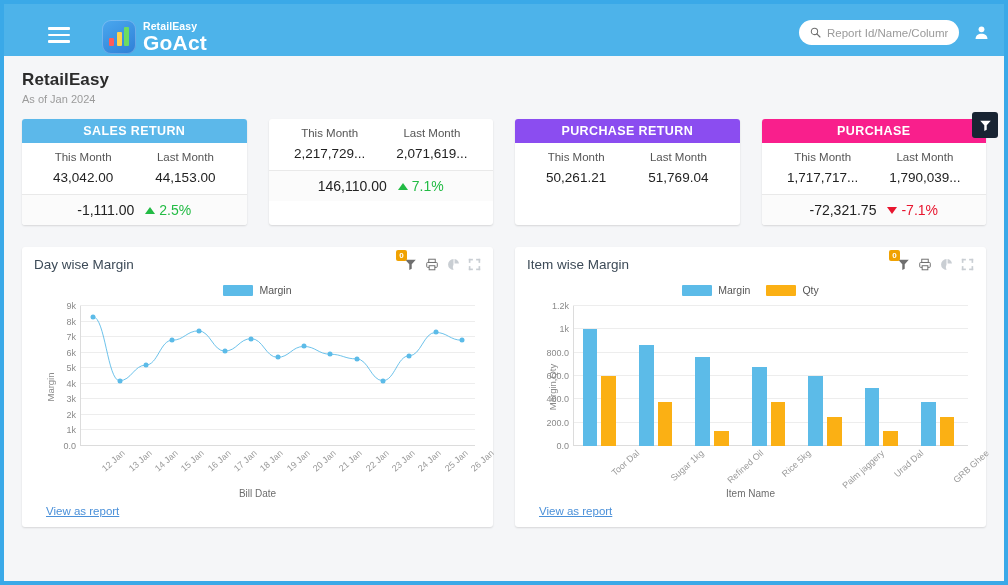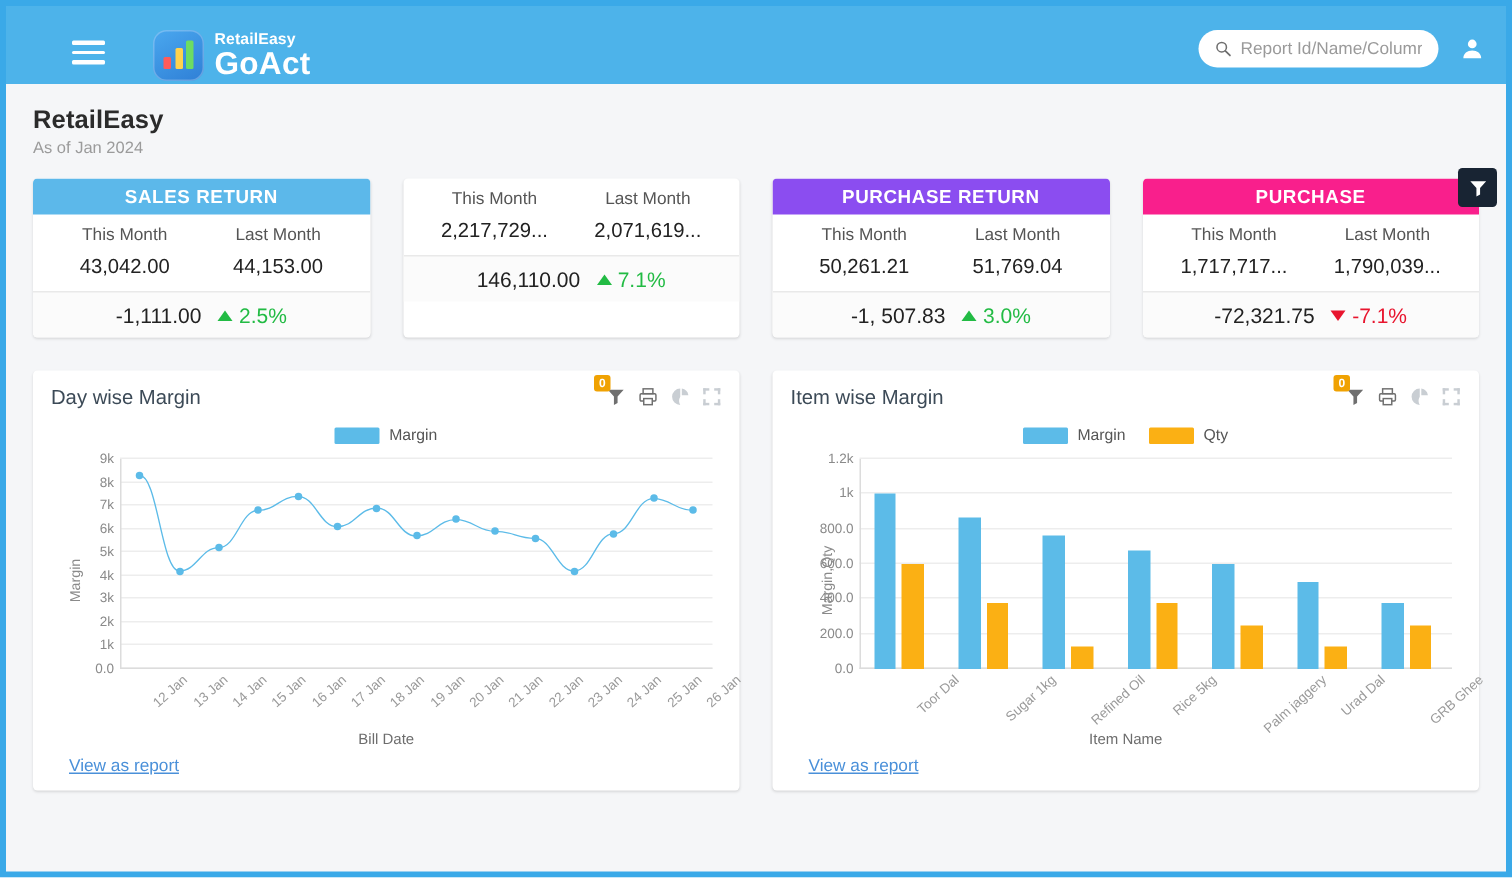--- a/index.html
+++ b/index.html
@@ -264,27 +264,20 @@
           <div class="kpi-head" style="background:#8b4df0">PURCHASE RETURN</div>
           <div class="kpi-body">
             <div class="kpi-col">
               <div class="lbl">This Month</div>
               <div class="val">50,261.21</div>
             </div>
             <div class="kpi-col">
               <div class="lbl">Last Month</div>
               <div class="val">51,769.04</div>
             </div>
-          </div>
-          <div class="kpi-foot">
-            <span class="diff">-1, 507.83</span>
-            <span class="pct up">
-              <span class="tri up"></span>
-              <span>3.0%</span>
-            </span>
           </div>
         </div>
         <div class="kpi-card">
           <div class="kpi-head" style="background:#f91f8c">PURCHASE</div>
           <div class="kpi-body">
             <div class="kpi-col">
               <div class="lbl">This Month</div>
               <div class="val">1,717,717...</div>
             </div>
             <div class="kpi-col">

